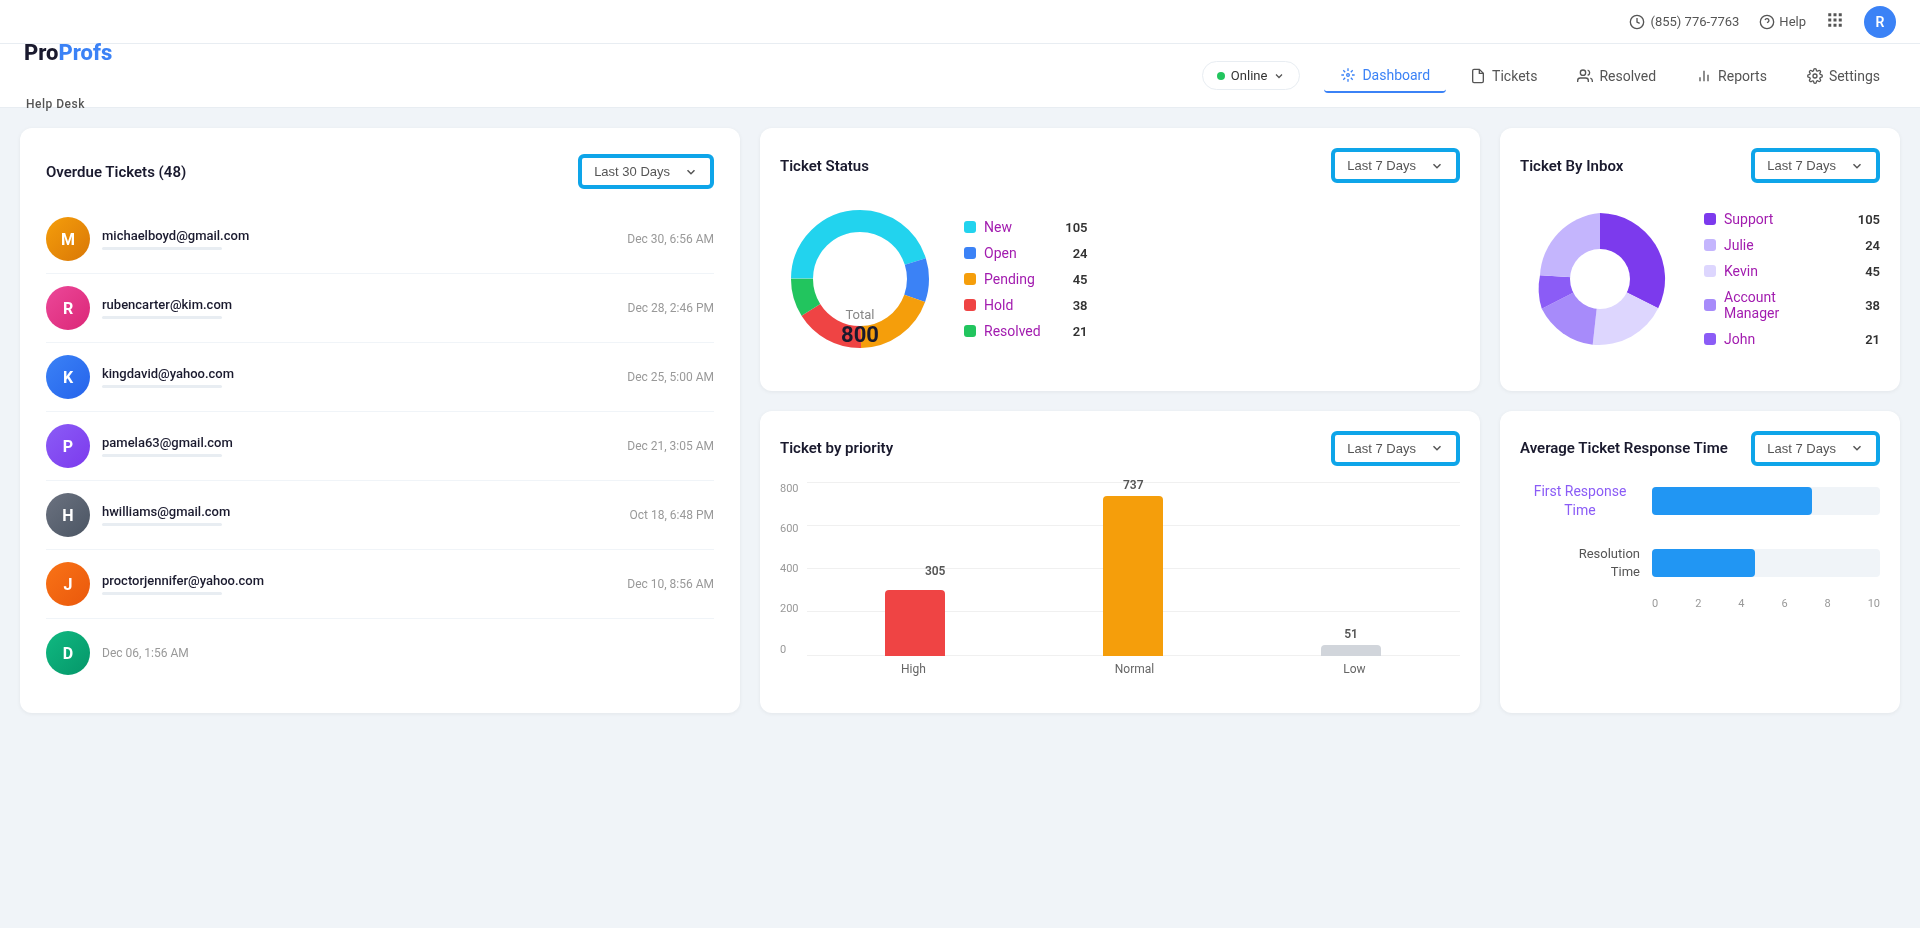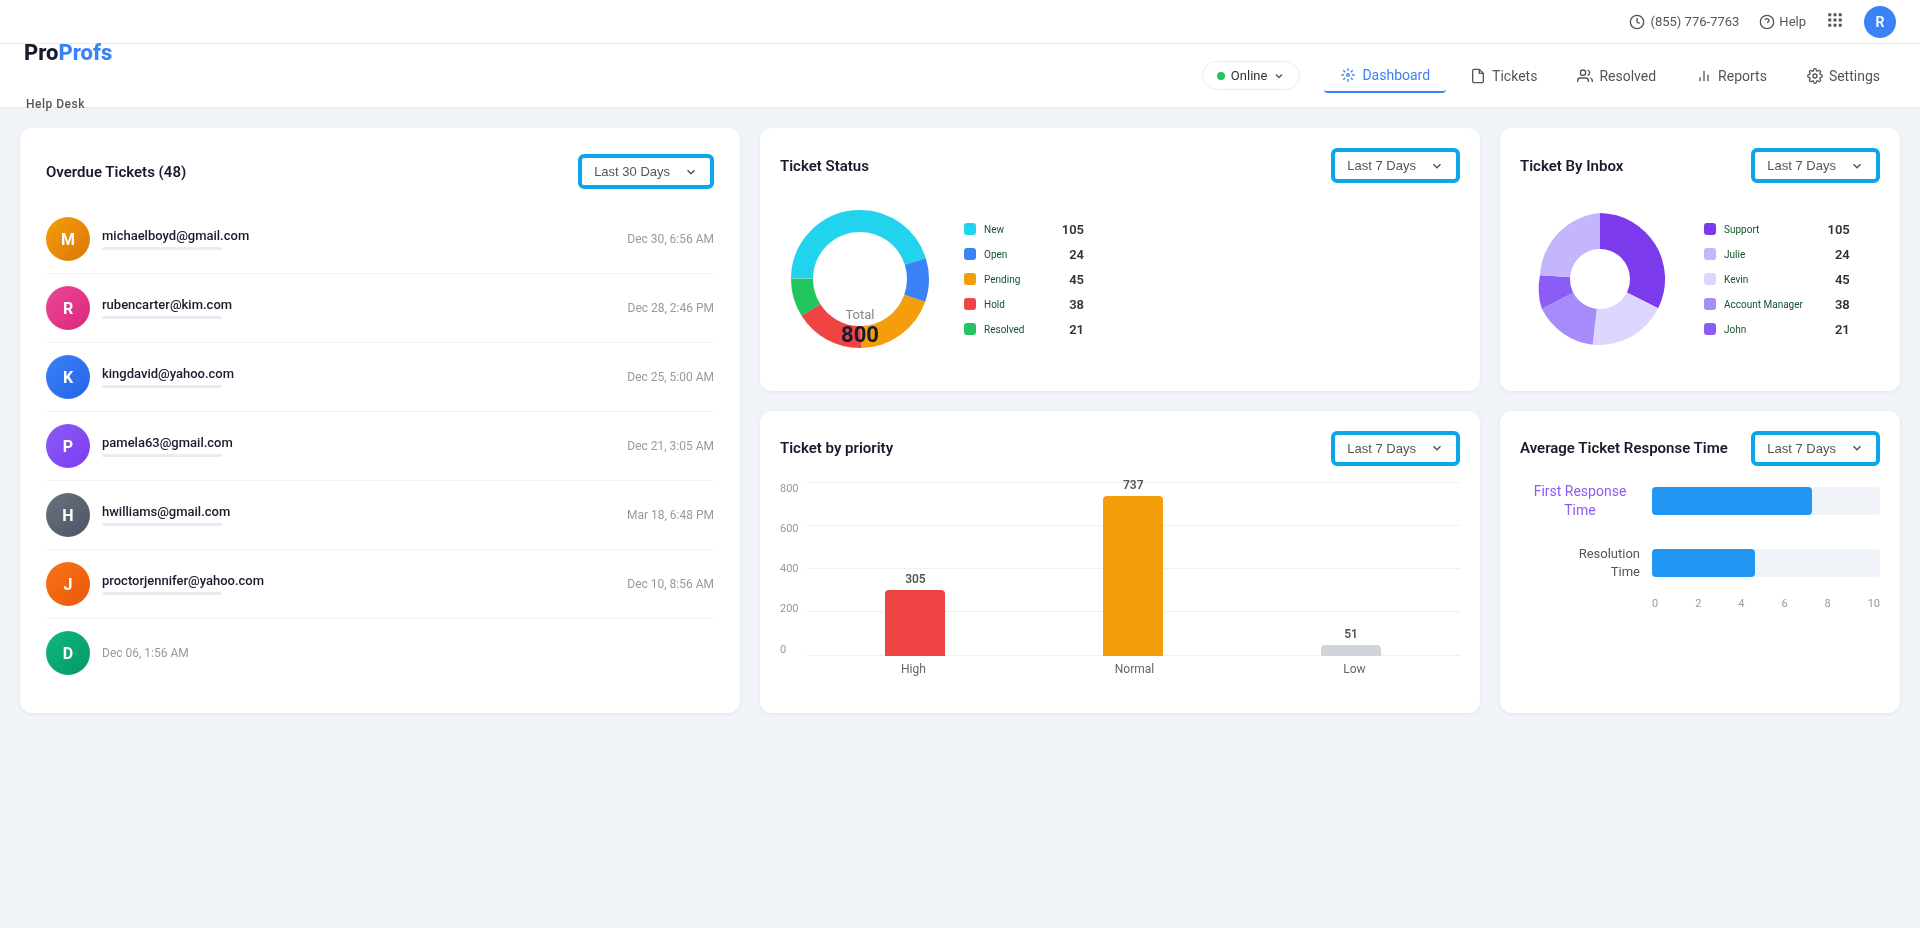--- a/index.html
+++ b/index.html
@@ -40,21 +40,21 @@
     
     .donut-section { display: flex; align-items: center; gap: 24px; }
     .donut-container { position: relative; width: 160px; height: 160px; flex-shrink: 0; }
     .donut-center { position: absolute; top: 50%; left: 50%; transform: translate(-50%, -50%); text-align: center; margin-top: 48px; }
     .donut-total-label { font-size: 13px; color: #888; }
     .donut-total-value { font-size: 22px; font-weight: 700; color: #1a1a2e; }
     .legend { display: flex; flex-direction: column; gap: 10px; }
     .legend-item { display: flex; align-items: center; justify-content: space-between; gap: 32px; min-width: 120px; }
     .legend-left { display: flex; align-items: center; gap: 8px; }
     .legend-dot { width: 12px; height: 12px; border-radius: 3px; flex-shrink: 0; }
-    .legend-label { font-size: 10px; color: #14532d; }
+    .legend-label { font-size: 14px; color: #a21caf; }
     .legend-value { font-size: 13px; font-weight: 600; color: #333; }
 
     
     .pie-section { display: flex; align-items: center; gap: 24px; }
     .pie-container { width: 160px; height: 160px; flex-shrink: 0; }
 
     
     .overdue-col { grid-row: 1 / 3; background: #fff; border-radius: 12px; padding: 26px; box-shadow: 0 1px 4px rgba(0,0,0,0.06); overflow-y: auto; max-height: 760px; }
     .overdue-header { display: flex; align-items: center; justify-content: space-between; margin-bottom: 16px; }
     .ticket-list { display: flex; flex-direction: column; }
@@ -363,21 +363,21 @@
       <div class="ticket-time">Dec 21, 3:05 AM</div>
     </div>
         <div class="ticket-item">
       <div class="ticket-avatar av-5">
         <div class="avatar-face">H</div>
       </div>
       <div class="ticket-info">
         <div class="ticket-email">hwilliams@gmail.com</div>
         <div class="ticket-bar"></div>
       </div>
-      <div class="ticket-time">Mar 18, 6:48 PM</div>
+      <div class="ticket-time">Oct 18, 6:48 PM</div>
     </div>
         <div class="ticket-item">
       <div class="ticket-avatar av-6">
         <div class="avatar-face">J</div>
       </div>
       <div class="ticket-info">
         <div class="ticket-email">proctorjennifer@yahoo.com</div>
         <div class="ticket-bar"></div>
       </div>
       <div class="ticket-time">Dec 10, 8:56 AM</div>
@@ -412,21 +412,21 @@
       <div style="flex:1; position:relative;">
 
         <div style="position:absolute; width:100%; height:174px; display:flex; flex-direction:column-reverse; justify-content:space-between;">
           <div style="width:100%; height:1px; background:#f0f0f0;"></div>
           <div style="width:100%; height:1px; background:#f0f0f0;"></div>
           <div style="width:100%; height:1px; background:#f0f0f0;"></div>
           <div style="width:100%; height:1px; background:#f0f0f0;"></div>
           <div style="width:100%; height:1px; background:#f0f0f0;"></div>
         </div>
         <div style="display:flex; align-items:flex-end; justify-content:space-around; height:174px; position:relative; z-index:1;" id="priority-bars">
-            <div style="display: flex; flex-direction: column; align-items: center; gap: 4px;">
+            <div style="display: flex; flex-direction: column; align-items: flex-end; gap: 12px;">
       <span style="font-size:12px;font-weight:600;color:#555;">305</span>
       <div style="width:60px;height:66px;background:#ef4444;border-radius:4px 4px 0 0;"></div>
     </div>
             <div style="display: flex; flex-direction: column; align-items: center; gap: 4px;">
       <span style="font-size:12px;font-weight:600;color:#555;">737</span>
       <div style="width:60px;height:160px;background:#f59e0b;border-radius:4px 4px 0 0;"></div>
     </div>
             <div style="display: flex; flex-direction: column; align-items: center; gap: 4px;">
       <span style="font-size:12px;font-weight:600;color:#555;">51</span>
       <div style="width:60px;height:11px;background:#d1d5db;border-radius:4px 4px 0 0;"></div>

